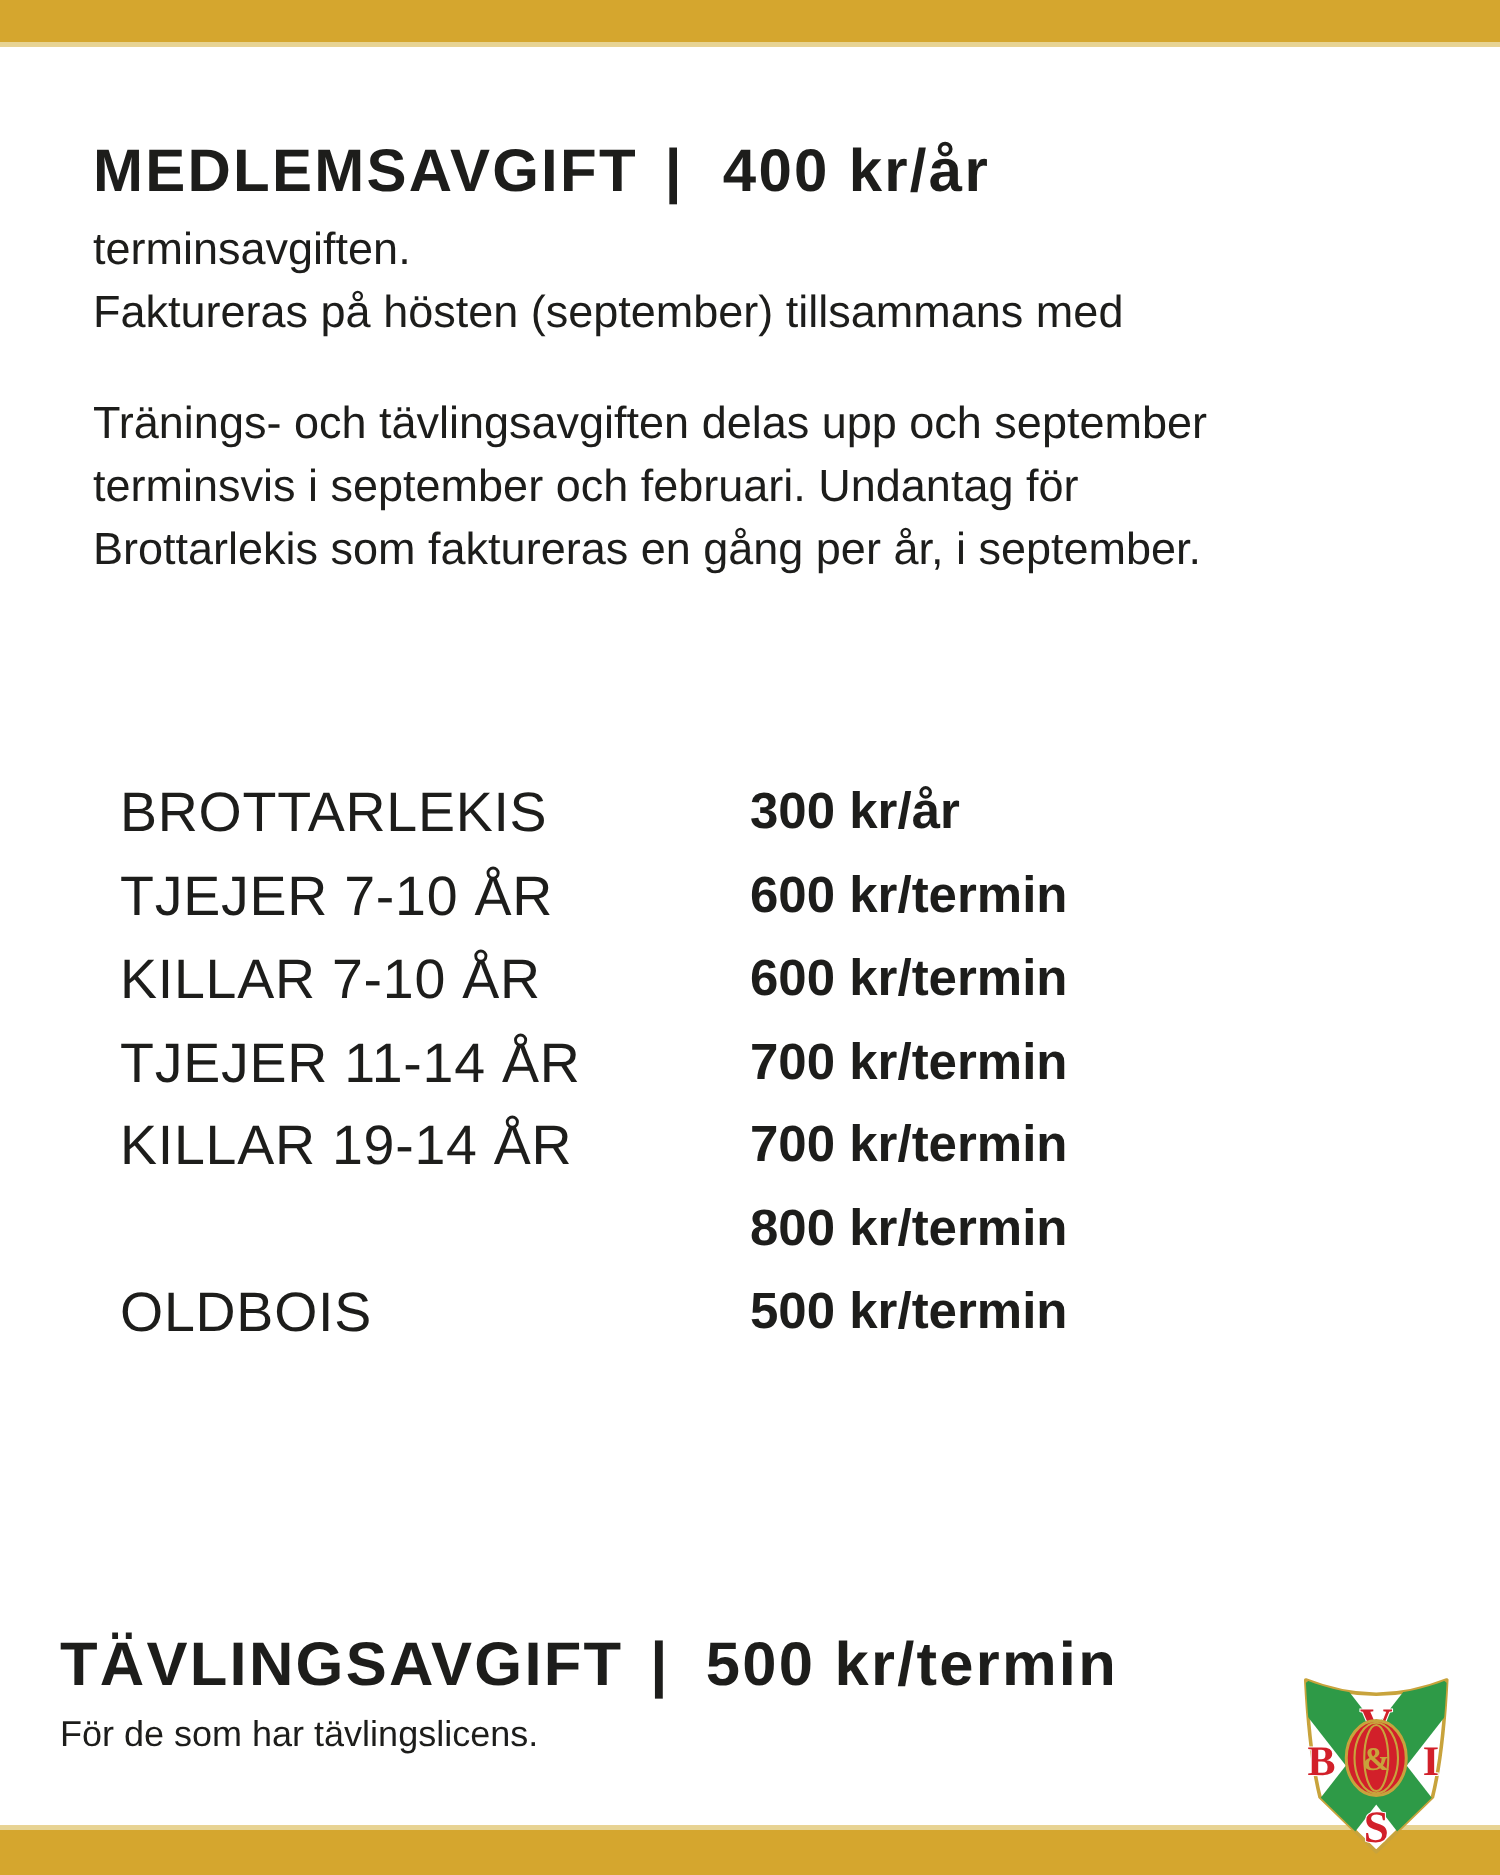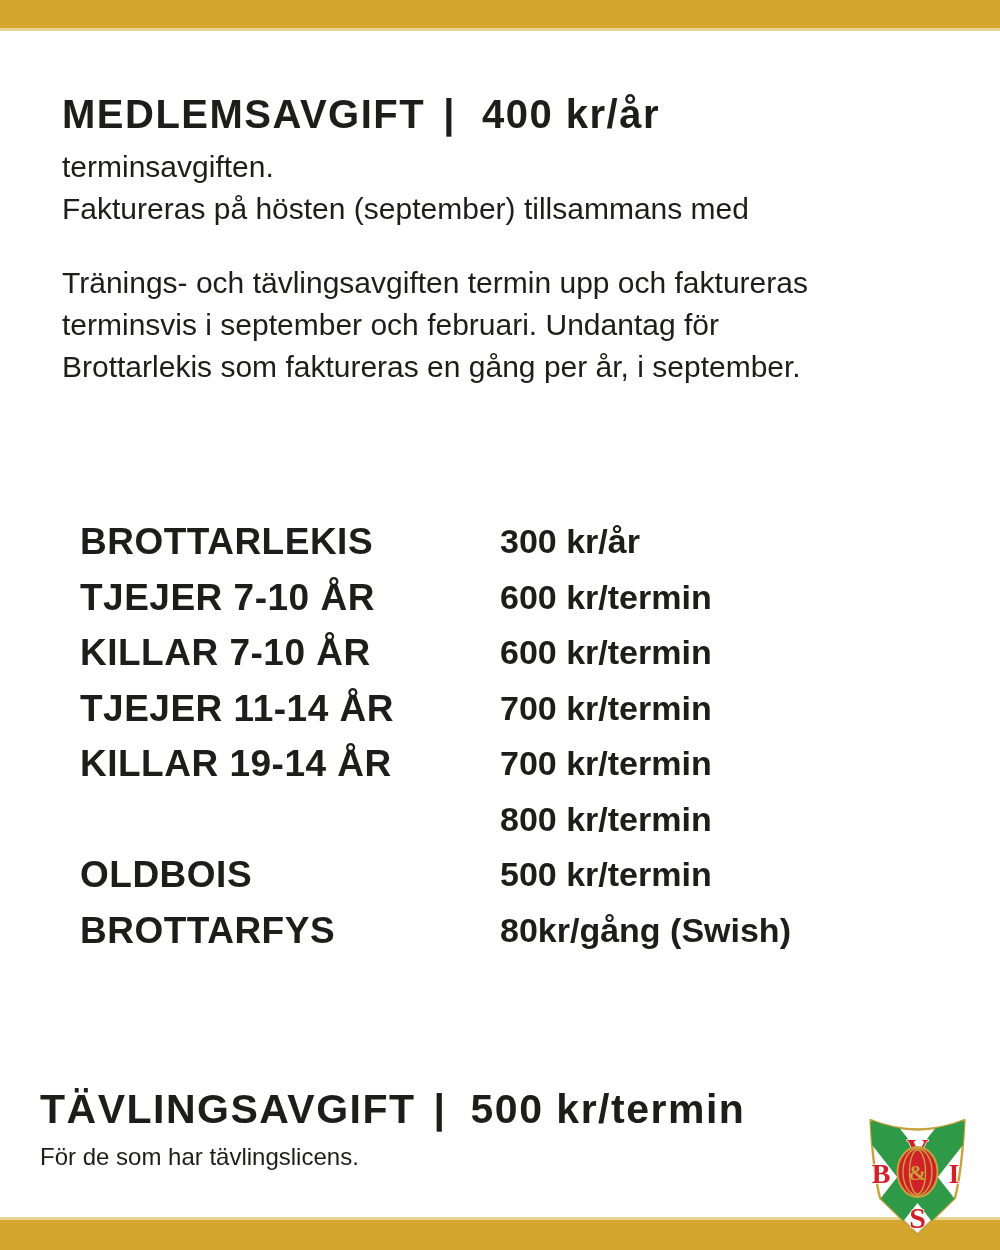--- a/index.html
+++ b/index.html
@@ -69,21 +69,21 @@
     width: 860px;
   }
   .price-row {
     position: relative;
     height: 55.5px;
     line-height: 55.5px;
     white-space: nowrap;
   }
   .price-row .label {
     font-size: 37px;
-    font-weight: bold;
+    font-weight: normal;
     letter-spacing: 0.5px;
   }
   .price-row .price {
     position: absolute;
     left: 420px;
     top: 0;
     font-size: 34px;
     font-weight: bold;
   }
   .bottom-title {
@@ -124,21 +124,21 @@
 <div class="title-line">
   <span>MEDLEMSAVGIFT</span><span class="title-sep">|</span><span>400 kr/år</span>
 </div>
 
 <div class="subtitle">
   <div>terminsavgiften.</div>
   <div>Faktureras på hösten (september) tillsammans med</div>
 </div>
 
 <div class="info-paragraph">
-  <div>Tränings- och tävlingsavgiften termin upp och faktureras</div>
+  <div>Tränings- och tävlingsavgiften delas upp och september</div>
   <div>terminsvis i september och februari. Undantag för</div>
   <div>Brottarlekis som faktureras en gång per år, i september.</div>
 </div>
 
 <div class="price-table">
 
     <div class="price-row">
       <span class="label">BROTTARLEKIS</span>
       <span class="price">300 kr/år</span>
     </div>
@@ -165,24 +165,20 @@
 
     <div class="price-row">
       <span class="price">800 kr/termin</span>
     </div>
 
     <div class="price-row">
       <span class="label">OLDBOIS</span>
       <span class="price">500 kr/termin</span>
     </div>
 
-    <div class="price-row">
-      <span class="label">BROTTARFYS</span>
-      <span class="price">80kr/gång (Swish)</span>
-    </div>
   </div>
 
 <div class="bottom-title">
   <span>TÄVLINGSAVGIFT</span><span class="title-sep">|</span><span>500 kr/termin</span>
 </div>
 
 <div class="bottom-subtitle">För de som har tävlingslicens.</div>
 
 <svg class="club-logo" viewBox="0 0 101 122" xmlns="http://www.w3.org/2000/svg">
   <defs>

